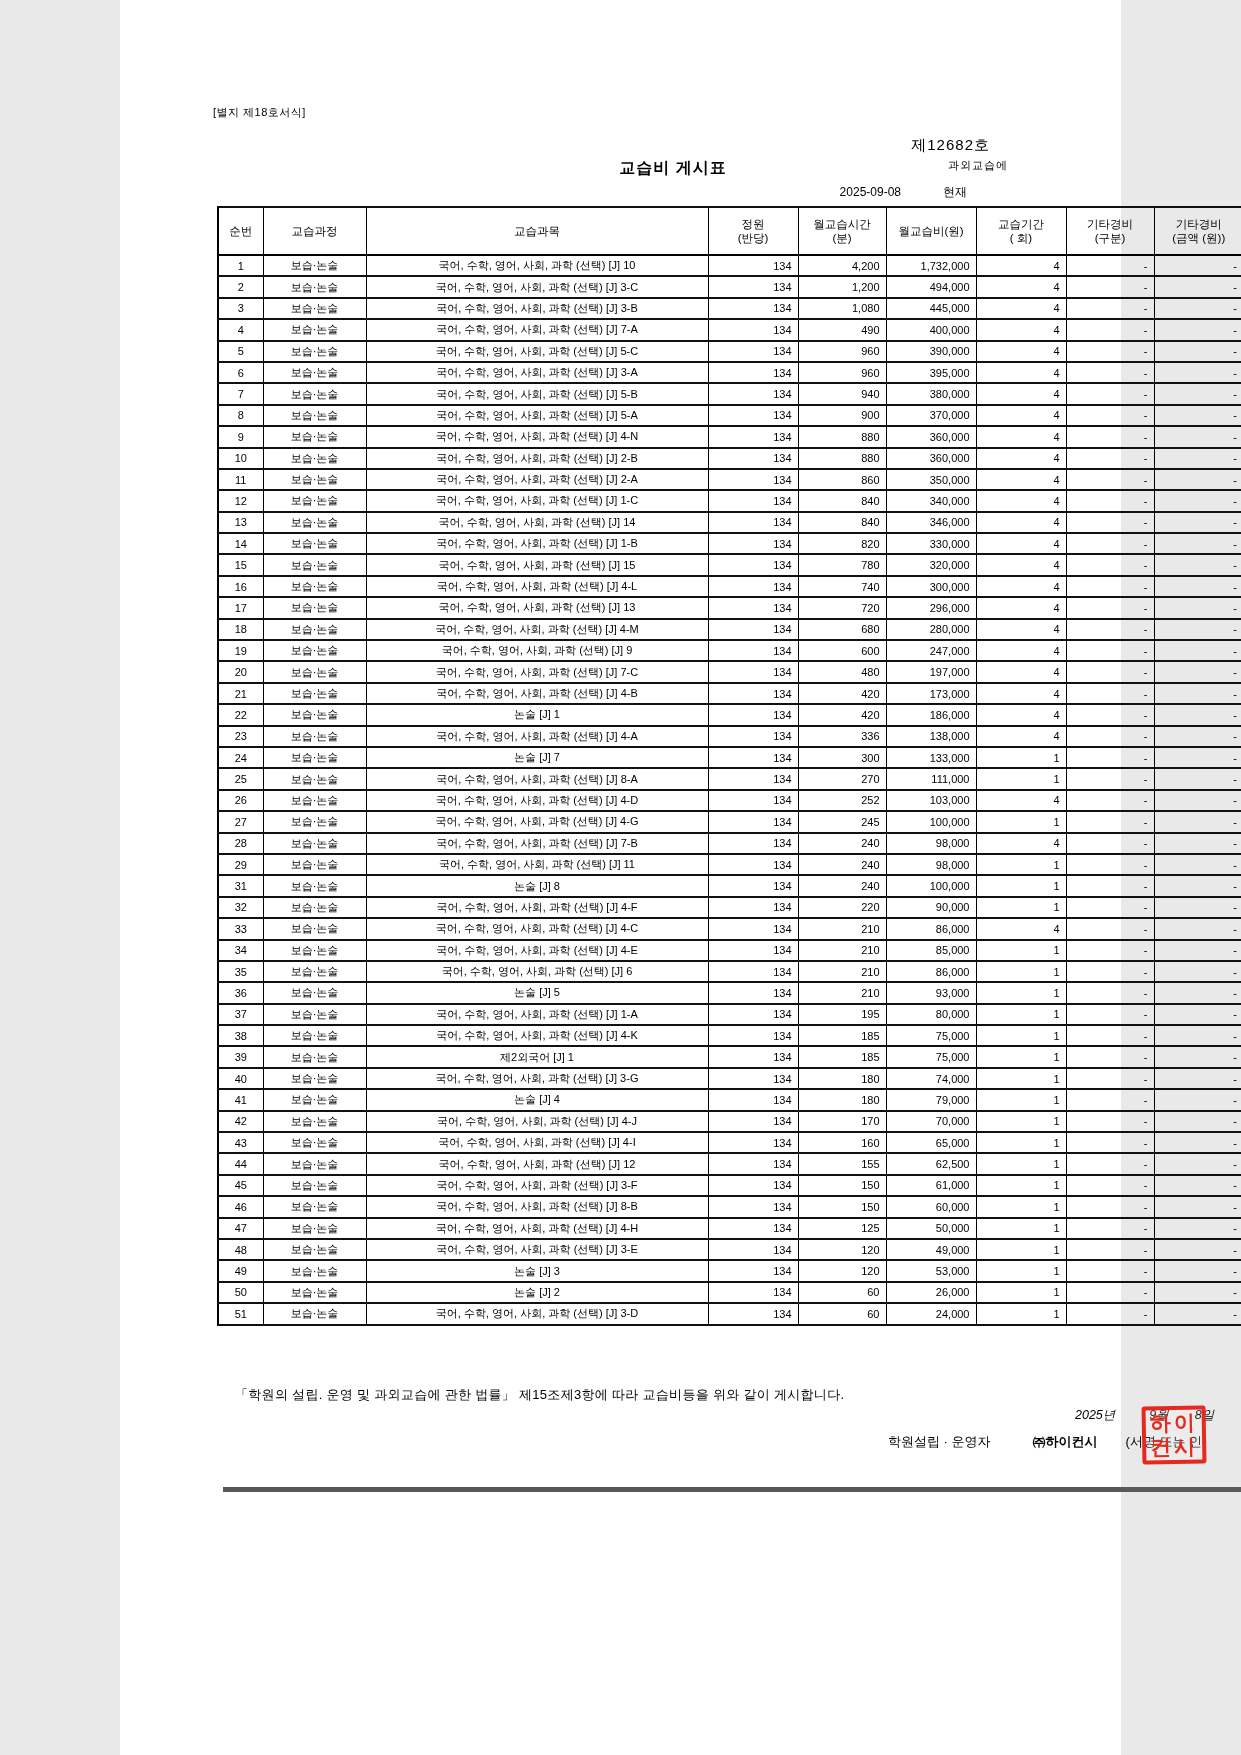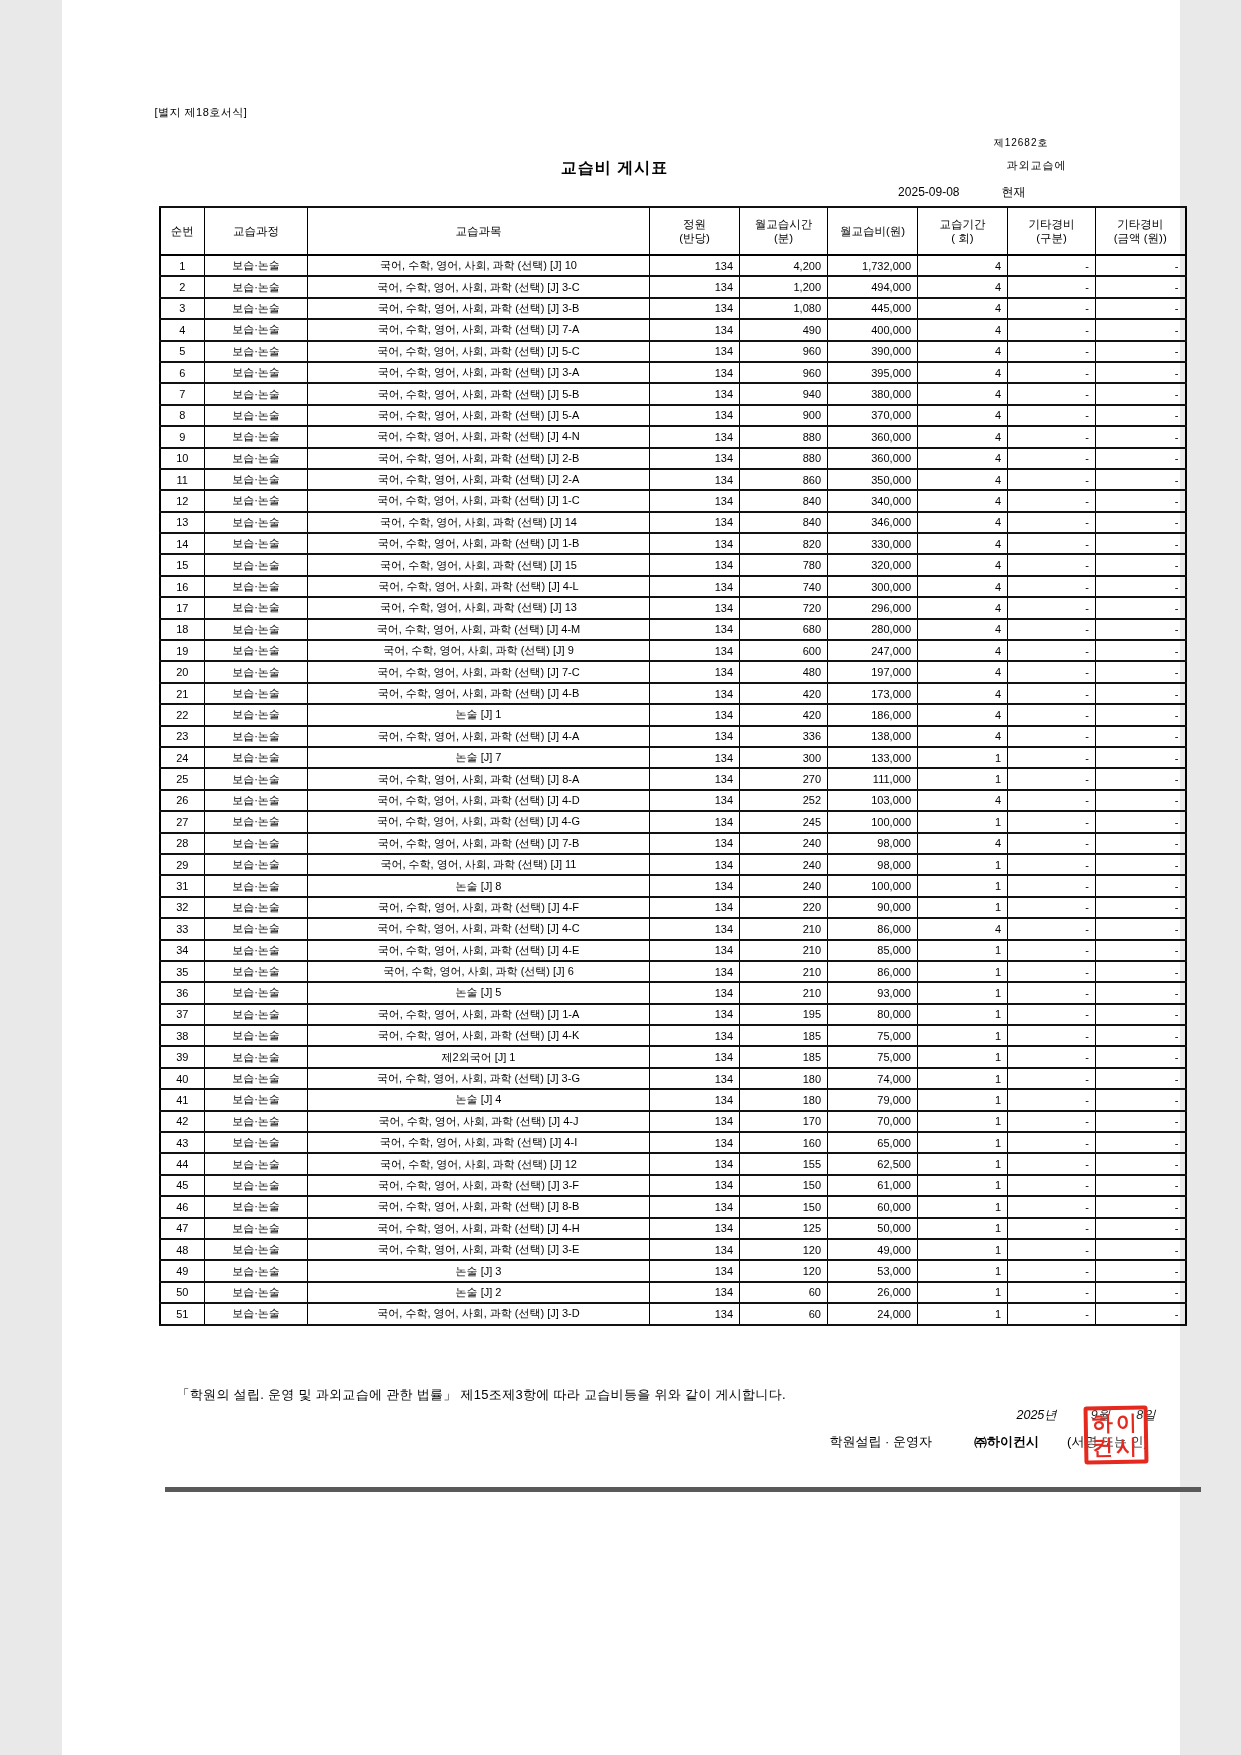--- a/index.html
+++ b/index.html
@@ -1,25 +1,25 @@
 <!DOCTYPE html>
 <html><head>
 <meta charset="utf-8">
 <style>
   html,body { margin:0; padding:0; background:#e9e9e9; }
   .page {
     position:relative;
-    width:1118px; height:1755px;
+    width:1001px; height:1755px;
     margin:0 auto;
     background:#ffffff;
     font-family:"Liberation Sans","DejaVu Sans",sans-serif;
     color:#000;
   }
   .form-label { position:absolute; left:93px; top:105px; font-size:11px; letter-spacing:0.5px; }
-  .doc-number { position:absolute; top:136px; right:131px; font-size:10px; letter-spacing:1px; }
+  .doc-number { position:absolute; top:136px; right:131px; font-size:15px; letter-spacing:1px; }
   .academy-name { position:absolute; top:158px; right:113px; font-size:11px; letter-spacing:1px; }
   .doc-title {
     position:absolute; top:158px; left:553px; transform:translateX(-50%);
     font-size:16px; font-weight:bold; letter-spacing:1px; white-space:nowrap;
   }
   .asof-line { position:absolute; top:184px; right:154px; font-size:12px; }
   .asof-line .gap { display:inline-block; width:42px; }
 
   .fee-table {
     position:absolute; left:97px; top:206px;

